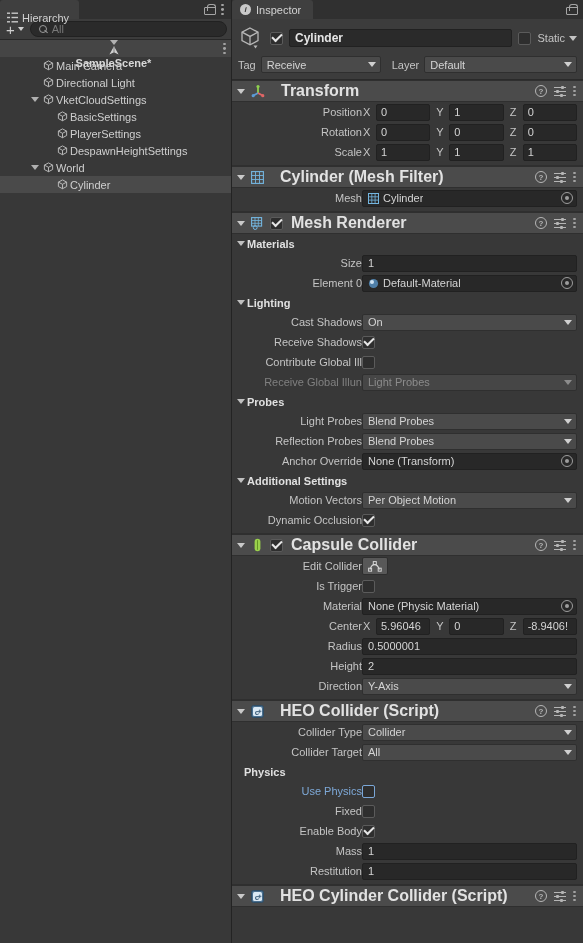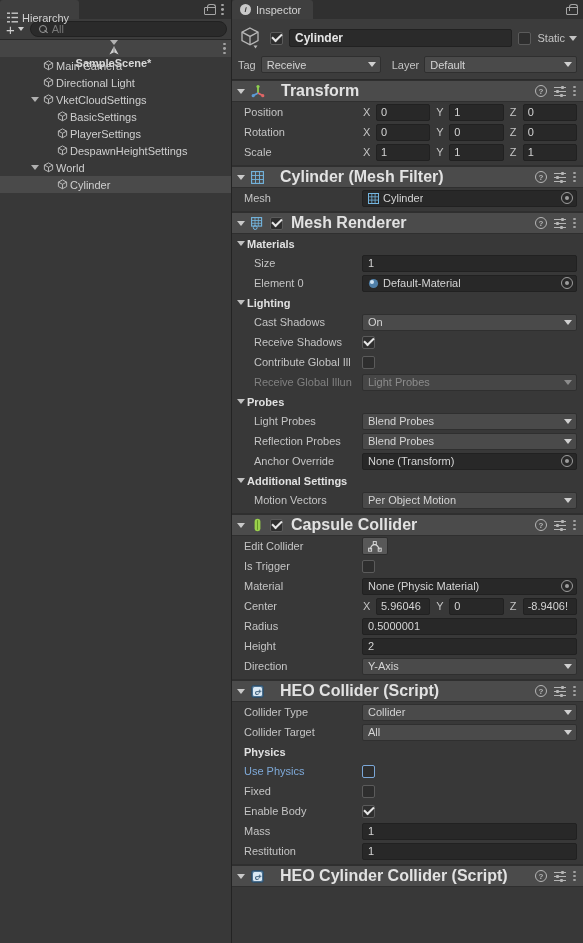--- a/index.html
+++ b/index.html
@@ -108,21 +108,21 @@
   .ico-preset { width:12px; height:12px; position:relative; }
   .ico-preset i { position:absolute; left:0; width:12px; height:1.4px; background:#b5b5b5; }
   .ico-preset i:nth-child(1){ top:2px; } .ico-preset i:nth-child(2){ top:6px; } .ico-preset i:nth-child(3){ top:10px; }
   .ico-preset b { position:absolute; width:3px;height:3px;background:#b5b5b5;border-radius:1px; }
   .ico-preset b:nth-of-type(1){ top:0.5px; left:7px; }
   .ico-preset b:nth-of-type(2){ top:4.5px; left:2px; }
   .ico-preset b:nth-of-type(3){ top:8.5px; left:6px; }
 
   
   .frow { height:20px; display:flex; align-items:center; padding-left:12px; padding-right:6px; }
-  .frow .flbl { color:#c4c4c4; font-size:11px; width:118px; flex:none; white-space:nowrap; overflow:hidden; }
+  .frow .flbl { color:#c4c4c4; font-size:11px; width:118px; flex:none; white-space:nowrap; overflow:hidden;text-align:right; }
   .frow .flbl.indent { padding-left:10px; width:118px; }
   .frow .flbl.dimlbl { color:#808080; }
   .frow .flbl.bluelbl { color:#7ea9d8; }
   .field { flex:1; height:17px; background:#282828; border:1px solid #212121; border-radius:2px;
            display:flex; align-items:center; padding:0 5px; color:#d4d4d4; font-size:11px; overflow:hidden;
            white-space:nowrap; }
   .field.objref { justify-content:space-between; padding-right:3px; }
   .objref-inner { display:flex; align-items:center; gap:4px; overflow:hidden; }
   .ico-target { width:12px;height:12px;border-radius:50%;border:1.3px solid #9d9d9d; flex:none;
                 display:flex;align-items:center;justify-content:center; }
@@ -577,20 +577,24 @@
           <span class="twist"></span>
           <span class="sect-title">Additional Settings</span>
         </div>
         <div class="frow">
           <span class="flbl indent">Motion Vectors</span>
           <span class="dd" style="flex:1">
             <span>Per Object Motion</span>
             <span class="tri-sm"></span>
           </span>
         </div>
+        <div class="frow">
+          <span class="flbl indent">Dynamic Occlusion</span>
+          <span class="chk on"></span>
+        </div>
         <div class="pad2"></div>
         <div class="divider"></div>
         <div class="comp-hd">
           <span class="twist"></span>
           <span style="display:flex;align-items:center">
             <svg width="13" height="14" viewBox="0 0 13 14">
               <rect x="3.6" y="0.8" width="5.8" height="12.4" rx="2.9" fill="#9ad14b"></rect>
               <line x1="6.5" y1="2.2" x2="6.5" y2="11.8" stroke="#5d8c22" stroke-width="0.9"></line>
             </svg>
           </span>

